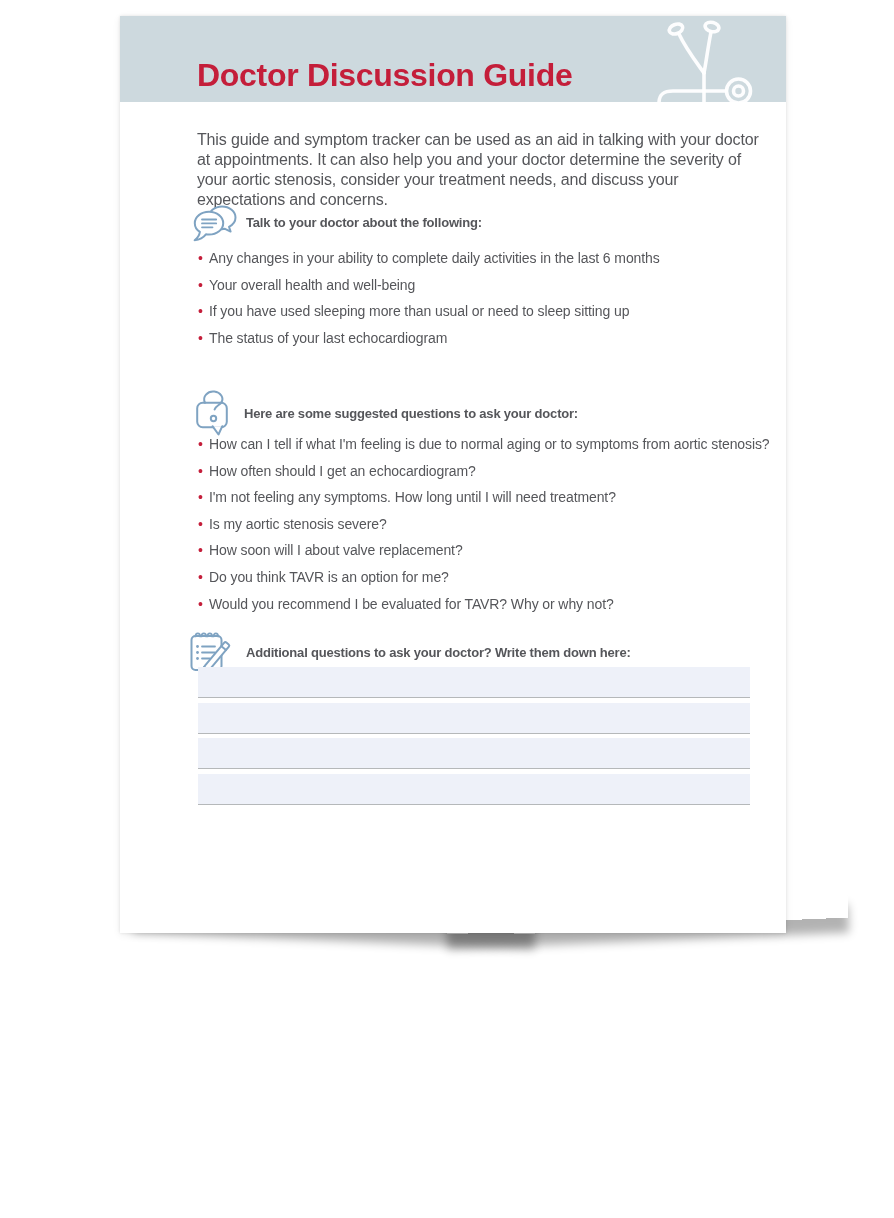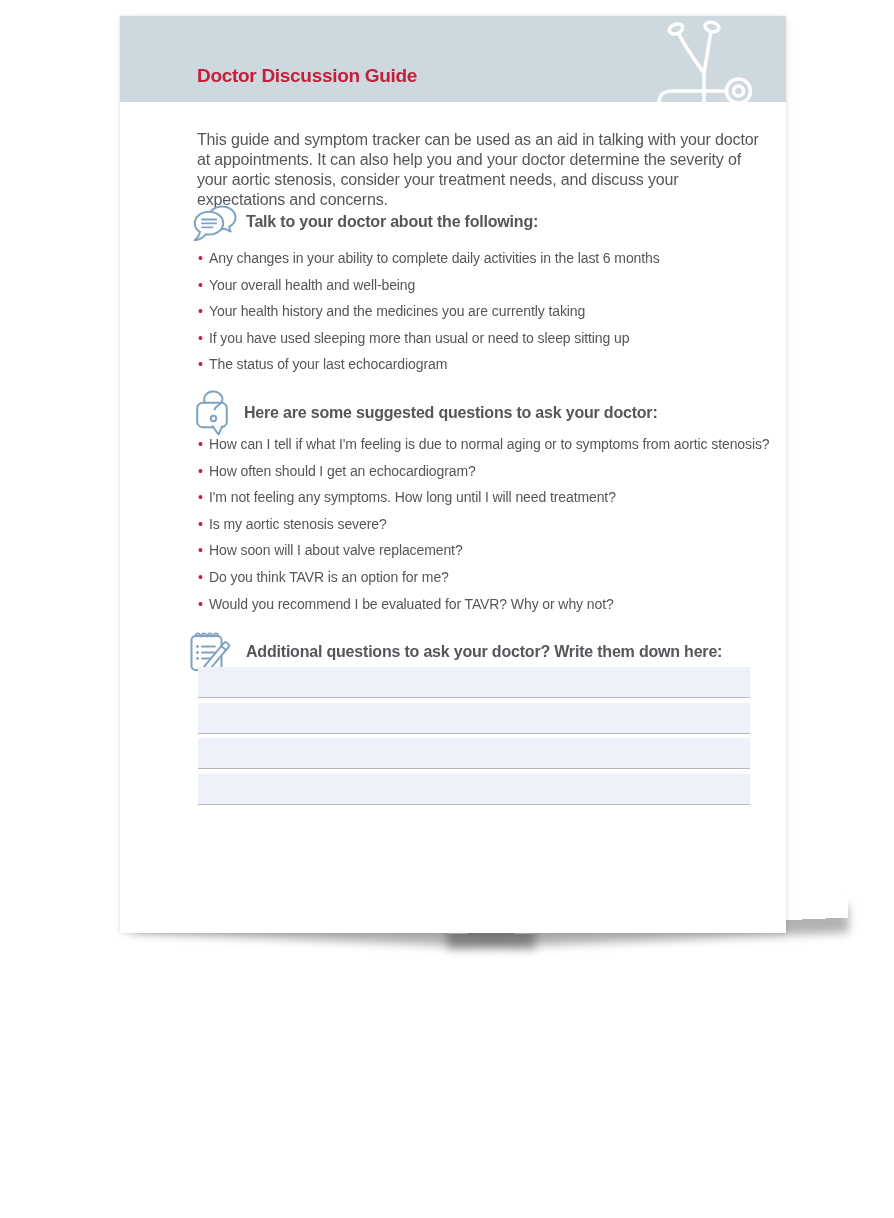--- a/index.html
+++ b/index.html
@@ -18,31 +18,31 @@
     position:absolute;left:120px;top:16px;width:666px;height:917px;
     background:#ffffff;z-index:1;
     box-shadow:0 0 3px rgba(0,0,0,0.10),0 2px 8px rgba(0,0,0,0.07);
   }
   .band{
     position:absolute;left:0;top:0;width:100%;height:86px;
     background:var(--header-band);overflow:hidden;
   }
   .band h1{
     position:absolute;left:77px;top:46px;margin:0;
-    font-size:19px;line-height:27px;font-weight:700;letter-spacing:-0.3px;
+    font-size:32px;line-height:27px;font-weight:700;letter-spacing:-0.3px;
     color:var(--accent-red);
   }
   .steth{position:absolute;right:22px;bottom:-2px;width:110px;height:84px;}
   .steth *{stroke:#ffffff;stroke-width:3.6;fill:none;stroke-linecap:round;stroke-linejoin:round;opacity:0.95;}
   .intro{
     position:absolute;left:77px;top:114px;width:572px;margin:0;
     font-size:16px;line-height:20px;letter-spacing:-0.15px;color:var(--body-text);
   }
   .sec-head{position:absolute;display:flex;align-items:center;gap:8px;}
-  .sec-head h2{margin:0;font-size:16px;font-weight:700;letter-spacing:-0.2px;color:var(--body-text);}
+  .sec-head h2{margin:0;font-size:13px;font-weight:700;letter-spacing:-0.2px;color:var(--body-text);}
   .sec-head.s1{left:72px;top:186px;}
   .sec-head.s2{left:74px;top:374px;}
   .sec-head.s3{left:68px;top:612px;}
   .icn *{stroke:var(--icon-blue);stroke-width:2;fill:none;stroke-linecap:round;stroke-linejoin:round;}
   .icn .fw{fill:#ffffff;}
   .icn .fb{fill:var(--icon-blue);stroke:none;}
   .icn .thin{stroke-width:1.8;}
   ul.bullets{position:absolute;left:78px;margin:0;padding:0;list-style:none;width:630px;}
   ul.bullets.l1{top:233px;}
   ul.bullets.l2{top:419px;}
@@ -90,21 +90,20 @@
         <path d="M 30,4.5 C 37.5,4.5 43.5,9.5 43.5,15.5 C 43.5,19.3 41,22.8 37,24.8 L 38.6,29.6 L 33,26.8 C 32,27 31,27.2 30,27.2 C 22.5,27.2 16.5,22 16.5,15.8 C 16.5,9.6 22.5,4.5 30,4.5 Z"></path>
         <path class="fw" d="M 17,9.8 C 9,9.8 2.8,14.8 2.8,21.2 C 2.8,24.8 4.8,27.9 7.9,29.9 C 7.4,33.2 5.4,36.2 2.6,38.2 C 7.6,37.7 11.6,35.4 13.9,32.3 C 14.9,32.5 15.9,32.6 17,32.6 C 25,32.6 31.2,27.5 31.2,21.2 C 31.2,14.8 25,9.8 17,9.8 Z"></path>
         <path class="thin" d="M 10,17.5 H 24.2 M 10,21.4 H 24.2 M 10,25.3 H 20.5"></path>
       </svg>
       <h2>Talk to your doctor about the following:</h2>
     </div>
 
     <ul class="bullets l1">
         <li>Any changes in your ability to complete daily activities in the last 6 months</li>
         <li>Your overall health and well-being</li>
-        <li>Your health history and the medicines you are currently taking</li>
         <li>If you have used sleeping more than usual or need to sleep sitting up</li>
         <li>The status of your last echocardiogram</li>
       </ul>
 
     <div class="sec-head s2">
       <svg class="icn" width="42" height="46" viewBox="0 0 42 46">
         <rect x="3.2" y="12.8" width="29.6" height="24.4" rx="5.5"></rect>
         <path class="fw" d="M 18.5,36.2 L 24.5,44.5 L 28.3,36.2"></path>
         <path d="M 11,12.8 C 8,6.5 13.6,0.9 20.3,1.6 C 26.6,2.3 30.3,7.7 27.4,12.4 C 25.5,15.4 21.6,15.8 20.6,19.6"></path>
         <circle cx="19.5" cy="28.5" r="2.7"></circle>

